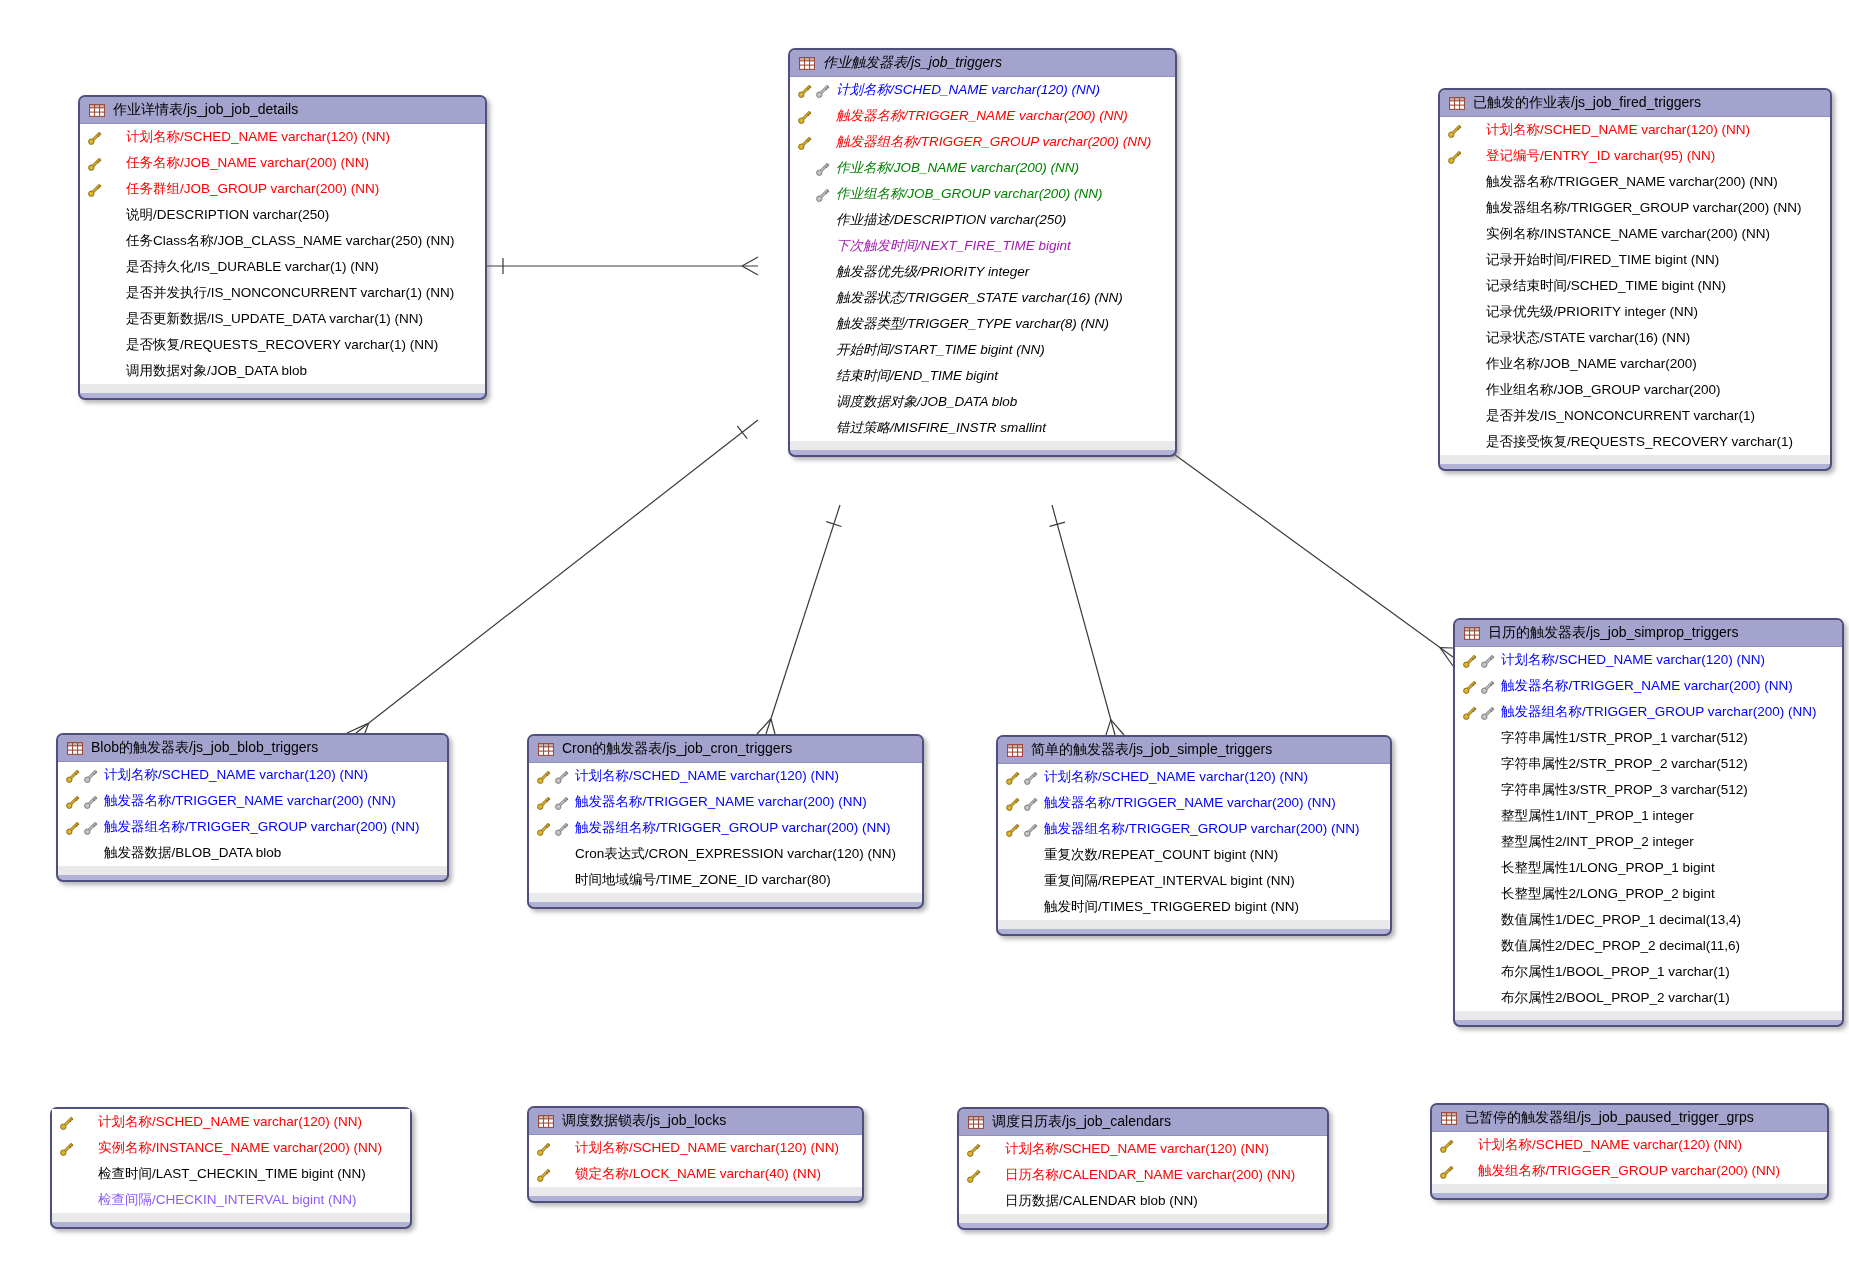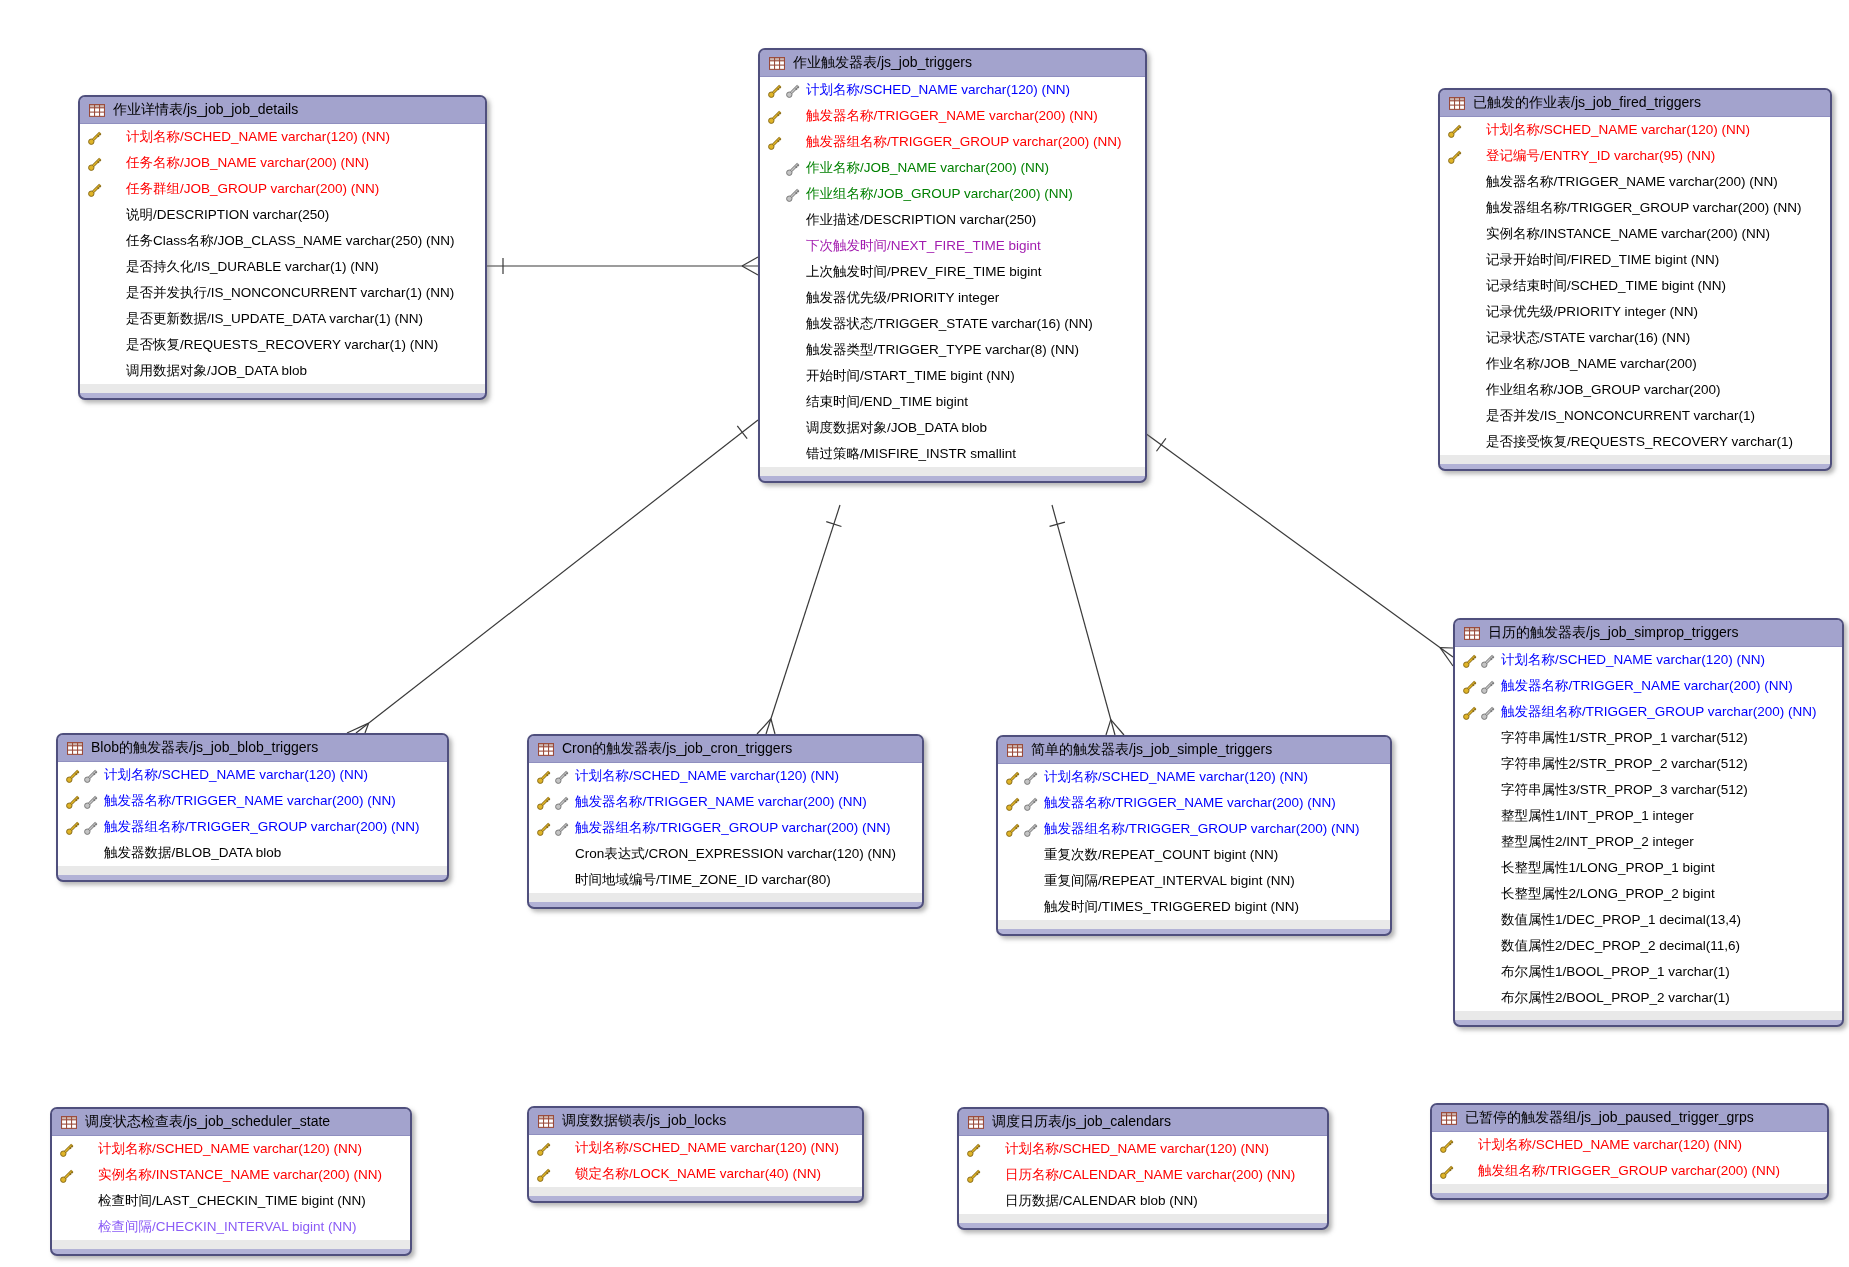--- a/index.html
+++ b/index.html
@@ -91,21 +91,21 @@
         <div class="trow"><span style="color: rgb(0, 0, 0);">说明/DESCRIPTION varchar(250)</span></div>
         <div class="trow"><span style="color: rgb(0, 0, 0);">任务Class名称/JOB_CLASS_NAME varchar(250) (NN)</span></div>
         <div class="trow"><span style="color: rgb(0, 0, 0);">是否持久化/IS_DURABLE varchar(1) (NN)</span></div>
         <div class="trow"><span style="color: rgb(0, 0, 0);">是否并发执行/IS_NONCONCURRENT varchar(1) (NN)</span></div>
         <div class="trow"><span style="color: rgb(0, 0, 0);">是否更新数据/IS_UPDATE_DATA varchar(1) (NN)</span></div>
         <div class="trow"><span style="color: rgb(0, 0, 0);">是否恢复/REQUESTS_RECOVERY varchar(1) (NN)</span></div>
         <div class="trow"><span style="color: rgb(0, 0, 0);">调用数据对象/JOB_DATA blob</span></div>
       </div>
       <div class="tfoot"></div>
     </div>
-    <div class="table" style="left: 758px; top: 48px; width: 385px;">
+    <div class="table" style="left: 788px; top: 48px; width: 385px; font-style: italic;">
       <div class="thead">
         <span class="ticon">
           <svg viewBox="0 0 15 12" width="16" height="13">
             <rect x="0.5" y="0.5" width="14" height="11" fill="#ffffff" stroke="#9a4a3a"></rect>
             <rect x="0.5" y="0.5" width="14" height="3" fill="#cdb9b4" stroke="#9a4a3a"></rect>
             <line x1="5.2" y1="0.5" x2="5.2" y2="11.5" stroke="#9a4a3a"></line>
             <line x1="9.9" y1="0.5" x2="9.9" y2="11.5" stroke="#9a4a3a"></line>
             <line x1="0.5" y1="7.5" x2="14.5" y2="7.5" stroke="#9a4a3a"></line>
           </svg>
         </span>
@@ -142,21 +142,20 @@
               <path d="M10.6 5.4 L12 6.8 M12.4 3.6 L13.8 5" stroke="#7a7a7a" stroke-width="1.5" fill="none"></path>
             </svg></span><span style="color: rgb(0, 128, 0);">作业名称/JOB_NAME varchar(200) (NN)</span></div>
         <div class="trow"><span class="key k2"><svg viewBox="0 0 16 16" width="16" height="16">
               <circle cx="4.3" cy="11.7" r="2.7" fill="#c4c4c4" stroke="#7a7a7a" stroke-width="1"></circle>
               <path d="M6.2 9.8 L13.2 2.8" stroke="#7a7a7a" stroke-width="3" fill="none"></path>
               <path d="M6.2 9.8 L13.2 2.8" stroke="#c4c4c4" stroke-width="1.4" fill="none"></path>
               <path d="M10.6 5.4 L12 6.8 M12.4 3.6 L13.8 5" stroke="#7a7a7a" stroke-width="1.5" fill="none"></path>
             </svg></span><span style="color: rgb(0, 128, 0);">作业组名称/JOB_GROUP varchar(200) (NN)</span></div>
         <div class="trow"><span style="color: rgb(0, 0, 0);">作业描述/DESCRIPTION varchar(250)</span></div>
         <div class="trow"><span style="color: #a21caf;">下次触发时间/NEXT_FIRE_TIME bigint</span></div>
-        <div class="trow"><span style="color: rgb(0, 0, 0);">上次触发时间/PREV_FIRE_TIME bigint</span></div>
         <div class="trow"><span style="color: rgb(0, 0, 0);">触发器优先级/PRIORITY integer</span></div>
         <div class="trow"><span style="color: rgb(0, 0, 0);">触发器状态/TRIGGER_STATE varchar(16) (NN)</span></div>
         <div class="trow"><span style="color: rgb(0, 0, 0);">触发器类型/TRIGGER_TYPE varchar(8) (NN)</span></div>
         <div class="trow"><span style="color: rgb(0, 0, 0);">开始时间/START_TIME bigint (NN)</span></div>
         <div class="trow"><span style="color: rgb(0, 0, 0);">结束时间/END_TIME bigint</span></div>
         <div class="trow"><span style="color: rgb(0, 0, 0);">调度数据对象/JOB_DATA blob</span></div>
         <div class="trow"><span style="color: rgb(0, 0, 0);">错过策略/MISFIRE_INSTR smallint</span></div>
       </div>
       <div class="tfoot"></div>
     </div>
@@ -411,32 +410,20 @@
               <path d="M6.2 9.8 L13.2 2.8" stroke="#c4c4c4" stroke-width="1.4" fill="none"></path>
               <path d="M10.6 5.4 L12 6.8 M12.4 3.6 L13.8 5" stroke="#7a7a7a" stroke-width="1.5" fill="none"></path>
             </svg></span><span style="color: rgb(0, 0, 255);">触发器组名称/TRIGGER_GROUP varchar(200) (NN)</span></div>
         <div class="trow"><span style="color: rgb(0, 0, 0);">重复次数/REPEAT_COUNT bigint (NN)</span></div>
         <div class="trow"><span style="color: rgb(0, 0, 0);">重复间隔/REPEAT_INTERVAL bigint (NN)</span></div>
         <div class="trow"><span style="color: rgb(0, 0, 0);">触发时间/TIMES_TRIGGERED bigint (NN)</span></div>
       </div>
       <div class="tfoot"></div>
     </div>
     <div class="table" style="left: 50px; top: 1107px; width: 358px;">
-      <div class="thead">
-        <span class="ticon">
-          <svg viewBox="0 0 15 12" width="16" height="13">
-            <rect x="0.5" y="0.5" width="14" height="11" fill="#ffffff" stroke="#9a4a3a"></rect>
-            <rect x="0.5" y="0.5" width="14" height="3" fill="#cdb9b4" stroke="#9a4a3a"></rect>
-            <line x1="5.2" y1="0.5" x2="5.2" y2="11.5" stroke="#9a4a3a"></line>
-            <line x1="9.9" y1="0.5" x2="9.9" y2="11.5" stroke="#9a4a3a"></line>
-            <line x1="0.5" y1="7.5" x2="14.5" y2="7.5" stroke="#9a4a3a"></line>
-          </svg>
-        </span>
-        <span class="ttitle">调度状态检查表/js_job_scheduler_state</span>
-      </div>
       <div class="tbody">
         <div class="trow"><span class="key k1"><svg viewBox="0 0 16 16" width="16" height="16">
               <circle cx="4.3" cy="11.7" r="2.7" fill="#e0b427" stroke="#8a6d1c" stroke-width="1"></circle>
               <path d="M6.2 9.8 L13.2 2.8" stroke="#8a6d1c" stroke-width="3" fill="none"></path>
               <path d="M6.2 9.8 L13.2 2.8" stroke="#e0b427" stroke-width="1.4" fill="none"></path>
               <path d="M10.6 5.4 L12 6.8 M12.4 3.6 L13.8 5" stroke="#8a6d1c" stroke-width="1.5" fill="none"></path>
             </svg></span><span style="color: rgb(255, 0, 0);">计划名称/SCHED_NAME varchar(120) (NN)</span></div>
         <div class="trow"><span class="key k1"><svg viewBox="0 0 16 16" width="16" height="16">
               <circle cx="4.3" cy="11.7" r="2.7" fill="#e0b427" stroke="#8a6d1c" stroke-width="1"></circle>
               <path d="M6.2 9.8 L13.2 2.8" stroke="#8a6d1c" stroke-width="3" fill="none"></path>

